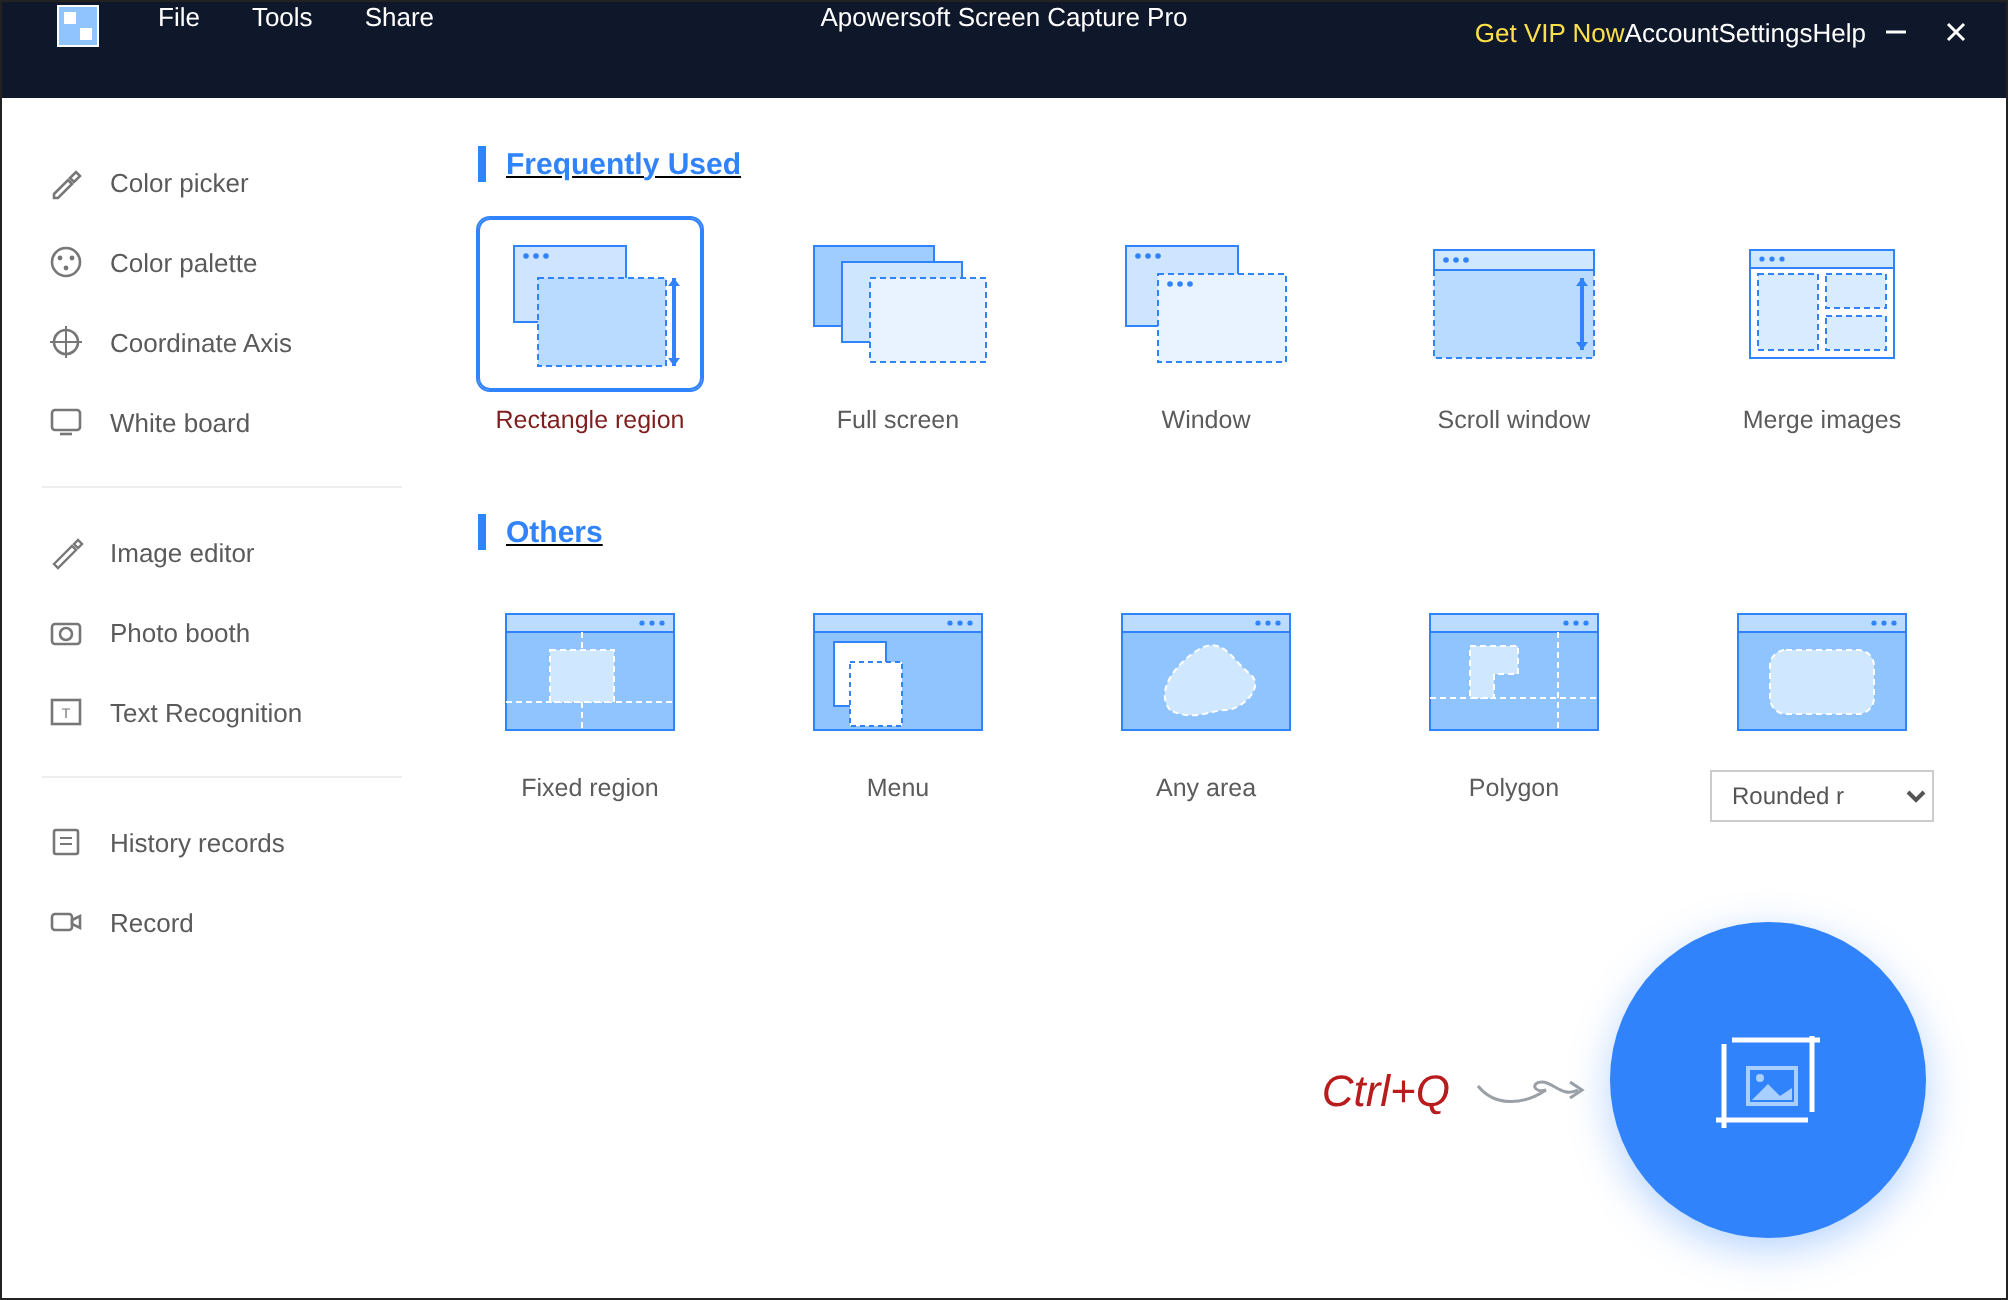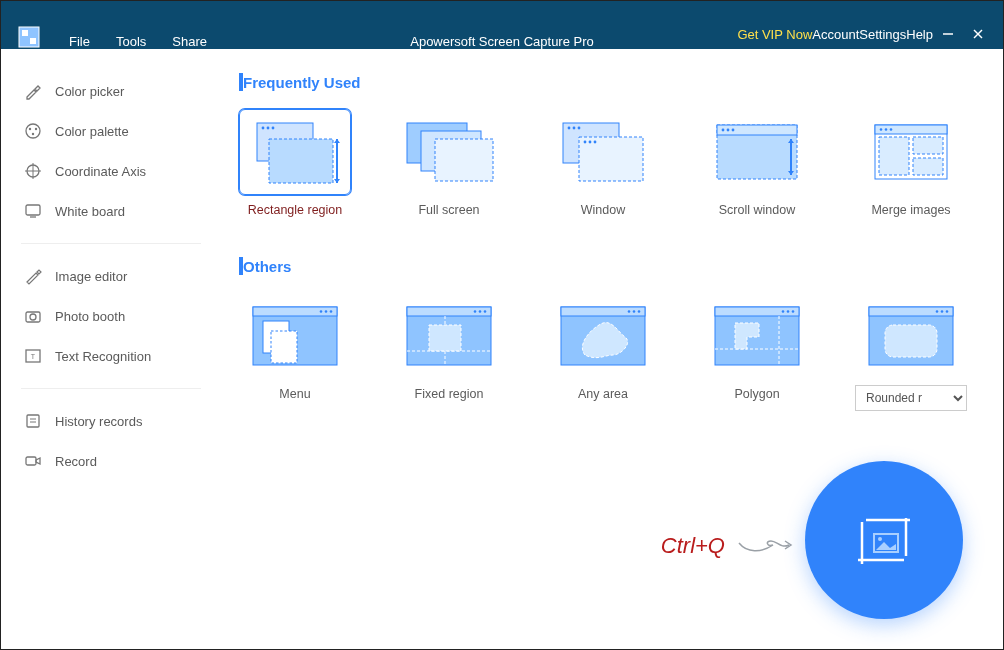--- a/index.html
+++ b/index.html
@@ -1,31 +1,31 @@
 <!DOCTYPE html>
 <html><head>
 <meta charset="utf-8">
 <style>
   * { box-sizing: border-box; margin: 0; padding: 0; }
   body { font-family: "Segoe UI", Arial, sans-serif; background: #fff; width: 1004px; height: 650px; overflow: hidden; border: 1px solid #222; position: relative; }
-  .titlebar { height: 48px; background: #0c4a6e; display: flex; align-items: flex-end; color: #fff; font-size: 13px; }
+  .titlebar { height: 48px; background: #0f172a; display: flex; align-items: flex-start; color: #fff; font-size: 13px; padding-left: 10px; }
   .titlebar .logo { width: 24px; height: 24px; margin-left: 16px; margin-right: 28px; display: inline-flex; align-items:center; justify-content:center;}
   .titlebar .menu { display: flex; gap: 26px; }
   .titlebar .menu span { cursor: pointer; }
   .titlebar .apptitle { position:absolute; left:50%; transform:translateX(-50%); font-size:13px; }
   .titlebar .right { margin-left: auto; display: flex; align-items: center; margin-right: 10px; }
   .titlebar .vip { color: #ffe04a; }
   .titlebar .winbtn { width: 30px; height: 30px; display: inline-flex; align-items:center; justify-content:center; cursor:pointer; }
   .container { display: flex; height: calc(100% - 48px); justify-content: space-between; }
   .sidebar { width: 220px; padding: 22px 14px; }
   .sidebar .item { display:flex; align-items:center; gap:12px; height:40px; color:#5a5a5a; font-size:13px; padding-left:8px; cursor:pointer; }
   .sidebar .icon { width:20px; height:20px; color:#6b6b6b; display:inline-flex; align-items:center; justify-content:center;}
   .sidebar hr { border:none; border-top:1px solid #eee; margin:12px 6px; }
   .main { flex:1; padding: 24px 18px 0 18px; position:relative; overflow:hidden; }
-  .section-title { display:flex; align-items:center; margin-bottom:18px; }
+  .section-title { display:flex; align-items:center; gap:10px; margin-bottom:18px;text-decoration:underline; }
   .section-title .bar { width:4px; height:18px; background:#3083fb; }
   .section-title .txt { color:#3083fb; font-weight:bold; font-size:15px; }
   .grid { display:flex; gap:42px; margin-bottom:40px;}
   .tile { width:112px; text-align:center; cursor:pointer; }
   .tile .thumb { width:112px; height:86px; border:1px solid transparent; border-radius:6px; display:flex; align-items:center; justify-content:center; margin-bottom:8px;}
   .tile.selected .thumb { border-color:#3083fb; box-shadow:0 0 0 1px #3083fb; }
   .tile.selected .cap { color:#7f1d1d; }
   .cap { font-size:12.5px; color:#5b5b5b; }
   .tile-dropdown { width:112px; }
   .tile-dropdown select { width:100%; height:26px; border:1px solid #ccc; background:#fff; color:#555; font-size:12px; padding-left:6px;}
@@ -251,41 +251,41 @@
 
     <div class="grid">
       <div class="tile">
         <div class="thumb">
           <svg width="96" height="70" viewBox="0 0 96 70">
             <rect x="6" y="6" width="84" height="58" fill="#8fc4ff" stroke="#3083fb"></rect>
             <rect x="6" y="6" width="84" height="9" fill="#bcdcff" stroke="#3083fb"></rect>
             <circle cx="74" cy="10.5" r="1.3" fill="#3083fb"></circle>
               <circle cx="79" cy="10.5" r="1.3" fill="#3083fb"></circle>
               <circle cx="84" cy="10.5" r="1.3" fill="#3083fb"></circle>
-            <rect x="16" y="20" width="26" height="32" fill="#fff" stroke="#3083fb"></rect>
-            <rect x="24" y="30" width="26" height="32" fill="#fff" stroke="#3083fb" stroke-dasharray="2.5 2"></rect>
-          </svg>
-        </div>
-        <div class="cap">Menu</div>
-      </div>
-
-      <div class="tile">
-        <div class="thumb">
-          <svg width="96" height="70" viewBox="0 0 96 70">
-            <rect x="6" y="6" width="84" height="58" fill="#8fc4ff" stroke="#3083fb"></rect>
-            <rect x="6" y="6" width="84" height="9" fill="#bcdcff" stroke="#3083fb"></rect>
-            <circle cx="74" cy="10.5" r="1.3" fill="#3083fb"></circle>
-              <circle cx="79" cy="10.5" r="1.3" fill="#3083fb"></circle>
-              <circle cx="84" cy="10.5" r="1.3" fill="#3083fb"></circle>
             <line x1="6" y1="50" x2="90" y2="50" stroke="#fff" stroke-dasharray="3 2"></line>
             <line x1="44" y1="15" x2="44" y2="64" stroke="#fff" stroke-dasharray="3 2"></line>
             <rect x="28" y="24" width="32" height="26" fill="#cfe7ff" stroke="#fff" stroke-dasharray="3 2"></rect>
           </svg>
         </div>
         <div class="cap">Fixed region</div>
+      </div>
+
+      <div class="tile">
+        <div class="thumb">
+          <svg width="96" height="70" viewBox="0 0 96 70">
+            <rect x="6" y="6" width="84" height="58" fill="#8fc4ff" stroke="#3083fb"></rect>
+            <rect x="6" y="6" width="84" height="9" fill="#bcdcff" stroke="#3083fb"></rect>
+            <circle cx="74" cy="10.5" r="1.3" fill="#3083fb"></circle>
+              <circle cx="79" cy="10.5" r="1.3" fill="#3083fb"></circle>
+              <circle cx="84" cy="10.5" r="1.3" fill="#3083fb"></circle>
+            <rect x="16" y="20" width="26" height="32" fill="#fff" stroke="#3083fb"></rect>
+            <rect x="24" y="30" width="26" height="32" fill="#fff" stroke="#3083fb" stroke-dasharray="2.5 2"></rect>
+          </svg>
+        </div>
+        <div class="cap">Menu</div>
       </div>
 
       <div class="tile">
         <div class="thumb">
           <svg width="96" height="70" viewBox="0 0 96 70">
             <rect x="6" y="6" width="84" height="58" fill="#8fc4ff" stroke="#3083fb"></rect>
             <rect x="6" y="6" width="84" height="9" fill="#bcdcff" stroke="#3083fb"></rect>
             <circle cx="74" cy="10.5" r="1.3" fill="#3083fb"></circle>
               <circle cx="79" cy="10.5" r="1.3" fill="#3083fb"></circle>
               <circle cx="84" cy="10.5" r="1.3" fill="#3083fb"></circle>

